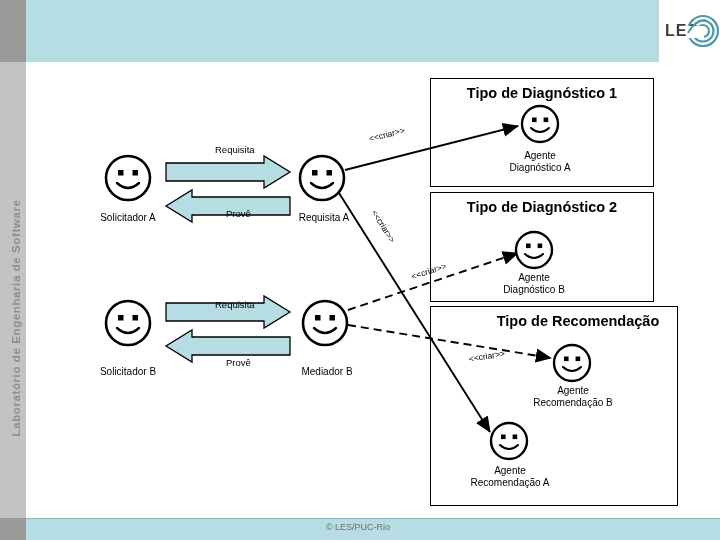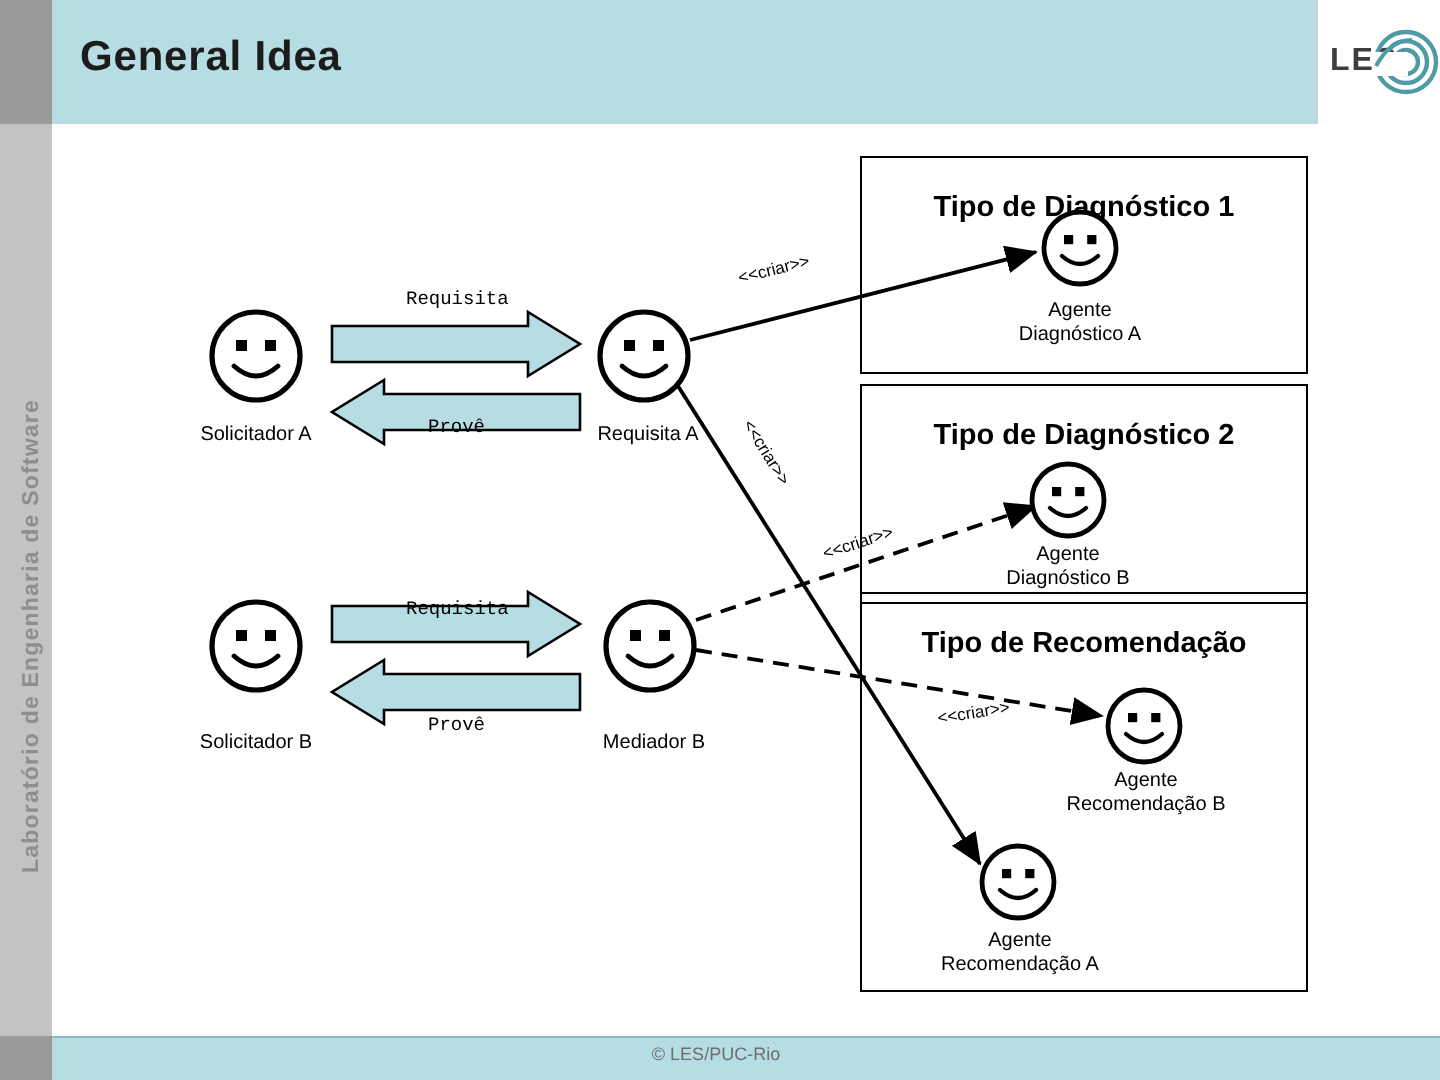--- a/index.html
+++ b/index.html
@@ -127,38 +127,38 @@
   }
   .gbox-title {
     position: absolute;
     width: 100%;
     text-align: center;
     top: 6px;
     font-size: 14.5px;
     font-weight: bold;
     color: #000000;
     font-family: "Liberation Sans", sans-serif;
-    margin-top: 11px;
   }
   
   .actor-label {
     position: absolute;
     text-align: center;
     font-size: 10px;
     color: #000000;
     line-height: 12px;
     white-space: pre-line;
     font-family: "Liberation Sans", sans-serif;
   }
   .flow-label {
     position: absolute;
     font-size: 9.5px;
     color: #000000;
-    font-family: Liberation Mono, monospace;
+    font-family: Liberation Sans, sans-serif;
     white-space: nowrap;
+    margin-left: 12px;
   }
   .stereo {
     position: absolute;
     font-size: 8.5px;
     color: #000000;
     font-family: "Liberation Sans", sans-serif;
     white-space: nowrap;
   }
 </style>
 </head>
@@ -166,21 +166,20 @@
 
 <div id="slide">
 
   <div class="rail-dark"></div>
   <div class="rail-light">
     <div class="rail-text">Laboratório de Engenharia de Software</div>
   </div>
   <div class="rail-foot"></div>
 
   <div class="header-bar"></div>
-  <div class="header-title">General Idea</div>
 
   <div class="logo-box">
     <div class="logo-text">LES</div>
     <svg class="logo-swirl" width="34" height="46" viewBox="0 0 34 46">
       <g fill="none" stroke="#4e9ba6" stroke-width="2.2">
         <circle cx="17" cy="23" r="15"></circle>
         <circle cx="17" cy="23" r="10.5"></circle>
         <circle cx="17" cy="23" r="6"></circle>
       </g>
       <rect x="0" y="18" width="18" height="12" fill="#ffffff"></rect>
@@ -191,21 +190,21 @@
   <div class="canvas"></div>
 
   <div class="gbox" style="left:430px; top:78px; width:222px; height:107px;">
     <div class="gbox-title">Tipo de Diagnóstico 1</div>
   </div>
 
   <div class="gbox" style="left:430px; top:192px; width:222px; height:108px;">
     <div class="gbox-title">Tipo de Diagnóstico 2</div>
   </div>
 
-  <div class="gbox" style="left:430px; top:296px; width:222px; height:198px;">
+  <div class="gbox" style="left:430px; top:306px; width:222px; height:198px;padding-left:24px;">
     <div class="gbox-title">Tipo de Recomendação</div>
   </div>
 
   <svg class="svg-layer" viewBox="0 0 720 540">
 
     <defs>
 
       <g id="smiley">
         <circle cx="0" cy="0" r="22" fill="#ffffff" stroke="#000000" stroke-width="2.6"></circle>
         <rect x="-10" y="-8" width="5.5" height="5.5" fill="#000000"></rect>

